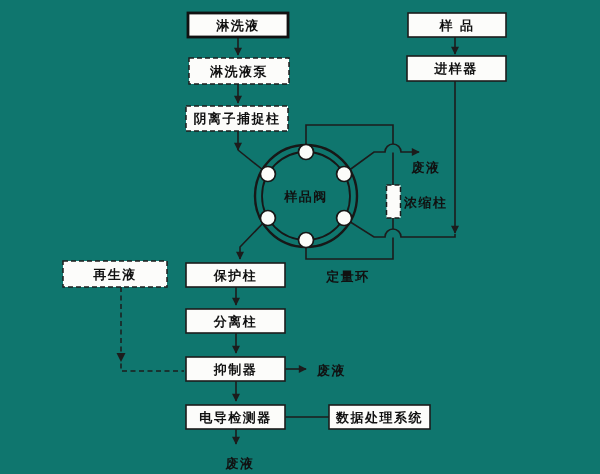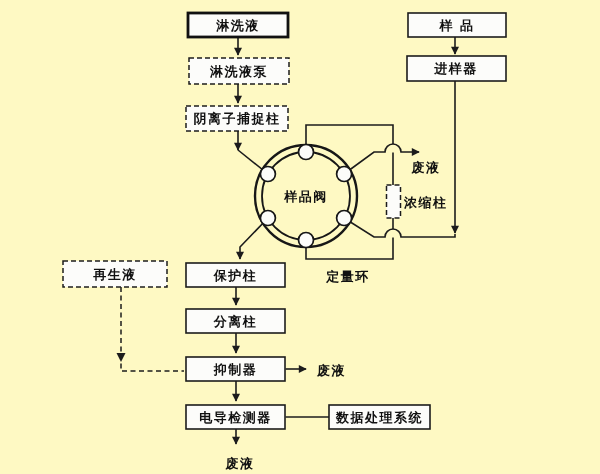--- a/index.html
+++ b/index.html
@@ -3,21 +3,21 @@
 <meta charset="utf-8">
 <style>
   html,body{margin:0;padding:0;}
   body{
     width:600px;height:474px;
     background:#ffffff;
     font-family:"DejaVu Sans","Liberation Sans",sans-serif;
   }
   .stage{
     position:relative;width:600px;height:474px;
-    background:#fef9c3;
+    background:#0f766e;
     overflow:hidden;
   }
   svg{display:block;}
   .box{fill:#fcfcfa;stroke:#1c1c1c;stroke-width:1.6;}
   .box-bold{fill:#fcfcfa;stroke:#111;stroke-width:2.8;}
   .box-dashed{fill:#fcfcfa;stroke:#1c1c1c;stroke-width:1.5;stroke-dasharray:5 3;}
   .flow{fill:none;stroke:#1c1c1c;stroke-width:1.6;}
   .flow-dashed{fill:none;stroke:#1c1c1c;stroke-width:1.5;stroke-dasharray:5 3.5;}
   .ring-outer{fill:none;stroke:#171717;stroke-width:2.4;}
   .ring-inner{fill:none;stroke:#171717;stroke-width:1.8;}

